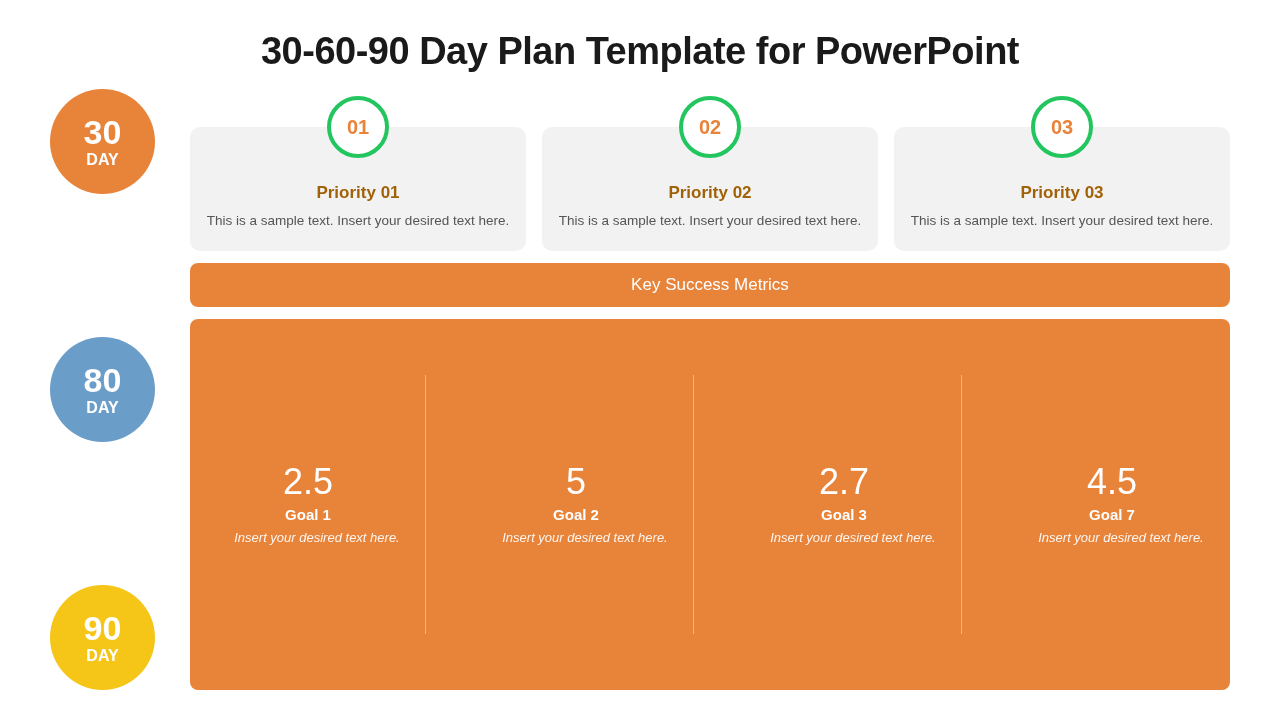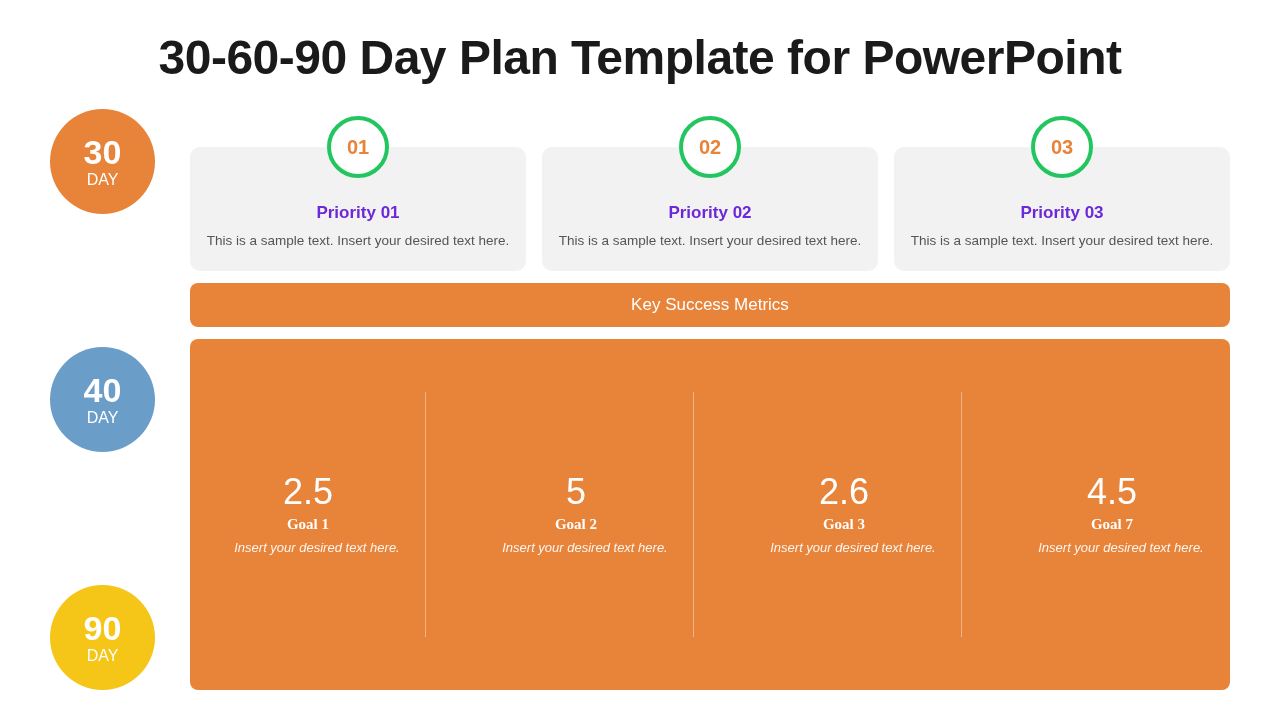--- a/index.html
+++ b/index.html
@@ -8,25 +8,25 @@
       font-family: 'Segoe UI', Arial, sans-serif;
       width: 1280px;
       height: 720px;
       overflow: hidden;
       display: flex;
       flex-direction: column;
       padding: 30px 50px 30px 50px;
     }
 
     .page-title {
-      font-size: 48px;
+      font-size: 38px;
       font-weight: 800;
       color: #1a1a1a;
       text-align: center;
-      margin-bottom: 24px;
+      margin-bottom: 16px;
       letter-spacing: -0.5px;
     }
 
     .main-content {
       display: flex;
       flex: 1;
       gap: 30px;
       align-items: stretch;
     }
 
@@ -51,21 +51,21 @@
       font-weight: 800;
     }
 
     .day-circle .number {
       font-size: 34px;
       line-height: 1.1;
     }
 
     .day-circle .label {
       font-size: 16px;
-      font-weight: 400;
+      font-weight: 700;
     }
 
     .day-30 { background: #E8833A; }
     .day-60 { background: #6B9DC9; }
     .day-90 { background: #F5C518; }
 
     .right-column {
       flex: 1;
       display: flex;
       flex-direction: column;
@@ -108,21 +108,21 @@
 
     .priority-card-inner {
       margin-top: 36px;
       display: flex;
       flex-direction: column;
       align-items: center;
       text-align: center;
     }
 
     .priority-title {
-      color: #6d28d9;
+      color: #a16207;
       font-weight: 700;
       font-size: 17px;
       margin-bottom: 8px;
     }
 
     .priority-text {
       color: #555;
       font-size: 13.5px;
       line-height: 1.5;
       text-align: center;
@@ -176,21 +176,20 @@
       color: white;
       line-height: 1.1;
       margin-bottom: 4px;
     }
 
     .goal-title {
       font-size: 15px;
       font-weight: 700;
       color: white;
       margin-bottom: 6px;
-      font-family: Liberation Serif, serif;
     }
 
     .goal-text {
       font-size: 13px;
       color: rgba(255,255,255,0.92);
       line-height: 1.45;
       font-style: italic;
       margin-left: 18px;
     }
 
@@ -204,21 +203,21 @@
 <h1 class="page-title">30-60-90 Day Plan Template for PowerPoint</h1>
 
 <div class="main-content">
 
   <div class="left-column">
     <div class="day-circle day-30">
       <span class="number">30</span>
       <span class="label">DAY</span>
     </div>
     <div class="day-circle day-60">
-      <span class="number">40</span>
+      <span class="number">80</span>
       <span class="label">DAY</span>
     </div>
     <div class="day-circle day-90">
       <span class="number">90</span>
       <span class="label">DAY</span>
     </div>
   </div>
 
   <div class="right-column">
 
@@ -262,21 +261,21 @@
         <div class="goal-text">Insert your desired text here.</div>
       </div>
 
       <div class="goal-cell">
         <div class="goal-number">5</div>
         <div class="goal-title">Goal  2</div>
         <div class="goal-text">Insert your desired text here.</div>
       </div>
 
       <div class="goal-cell">
-        <div class="goal-number">2.6</div>
+        <div class="goal-number">2.7</div>
         <div class="goal-title">Goal  3</div>
         <div class="goal-text">Insert your desired text here.</div>
       </div>
 
       <div class="goal-cell">
         <div class="goal-number">4.5</div>
         <div class="goal-title">Goal  7</div>
         <div class="goal-text">Insert your desired text here.</div>
       </div>
 

